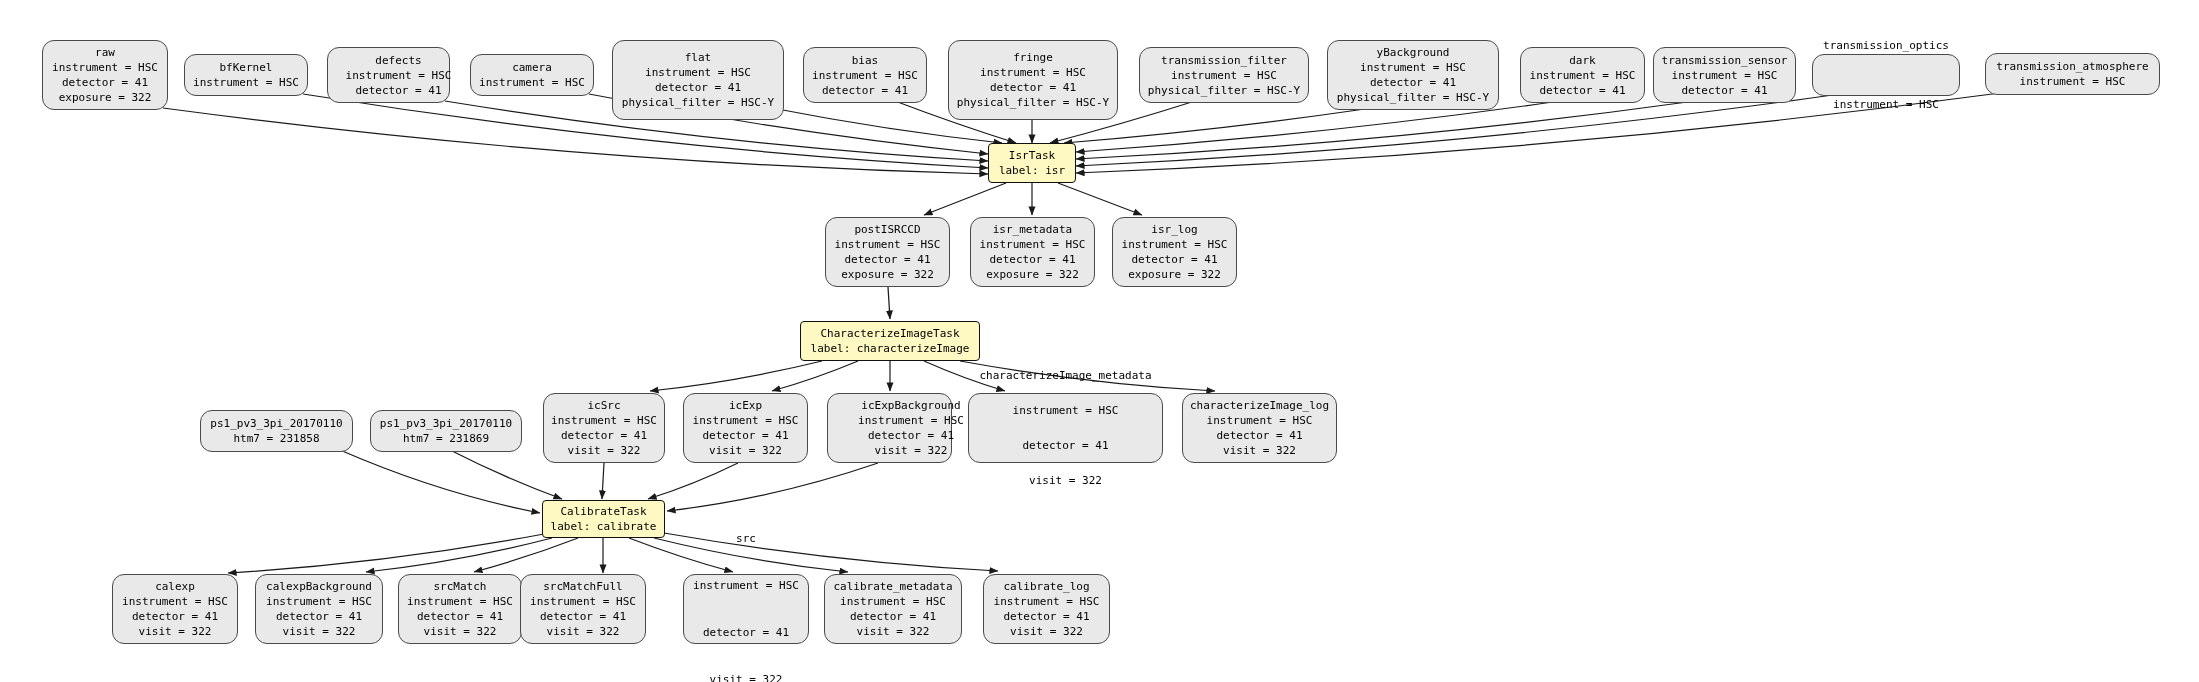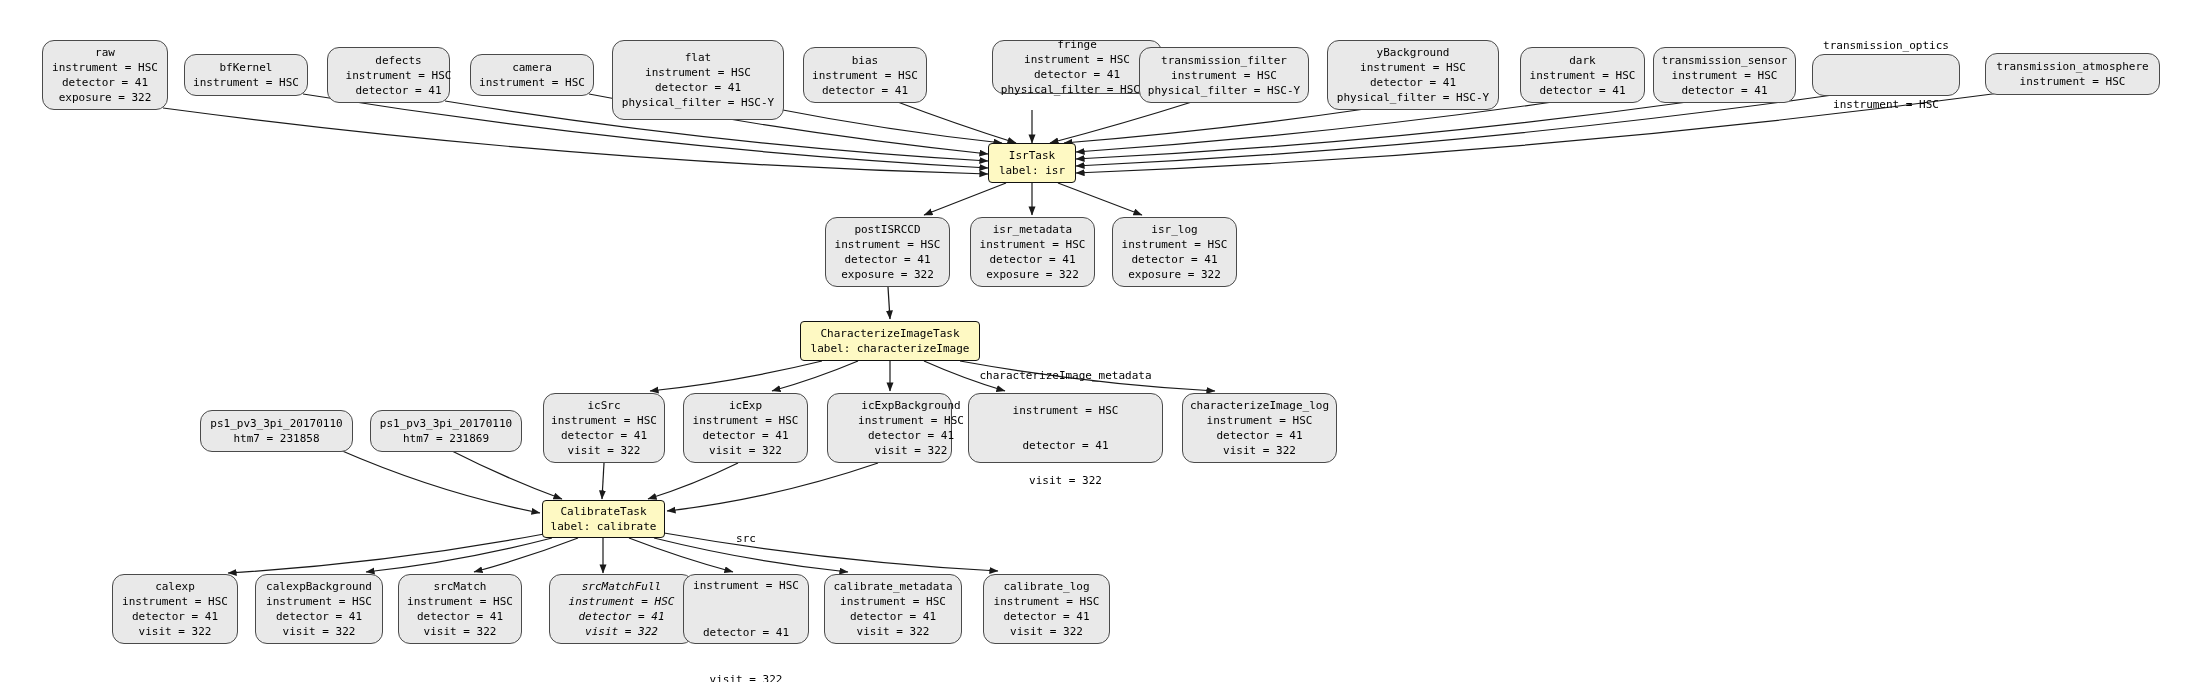--- a/index.html
+++ b/index.html
@@ -102,21 +102,21 @@
         <div>flat</div>
         <div>instrument = HSC</div>
         <div>detector = 41</div>
         <div>physical_filter = HSC-Y</div>
       </div>
       <div class="node dataset" style="left: 803px; top: 47px; width: 124px; height: 56px;">
         <div>bias</div>
         <div>instrument = HSC</div>
         <div>detector = 41</div>
       </div>
-      <div class="node dataset" style="left: 948px; top: 40px; width: 170px; height: 54px; margin-left: 44px;">
+      <div class="node dataset" style="left: 948px; top: 40px; width: 170px; height: 80px;">
         <div>fringe</div>
         <div>instrument = HSC</div>
         <div>detector = 41</div>
         <div>physical_filter = HSC-Y</div>
       </div>
       <div class="node dataset" style="left: 1139px; top: 47px; width: 170px; height: 56px;">
         <div>transmission_filter</div>
         <div>instrument = HSC</div>
         <div>physical_filter = HSC-Y</div>
       </div>
@@ -223,21 +223,21 @@
         <div>instrument = HSC</div>
         <div>detector = 41</div>
         <div>visit = 322</div>
       </div>
       <div class="node dataset" style="left: 398px; top: 574px; width: 124px; height: 70px;">
         <div>srcMatch</div>
         <div>instrument = HSC</div>
         <div>detector = 41</div>
         <div>visit = 322</div>
       </div>
-      <div class="node dataset" style="left: 549px; top: 574px; width: 145px; height: 70px; font-style: italic;">
+      <div class="node dataset" style="left: 520px; top: 574px; width: 126px; height: 70px;">
         <div>srcMatchFull</div>
         <div>instrument = HSC</div>
         <div>detector = 41</div>
         <div>visit = 322</div>
       </div>
       <div class="node dataset" style="left: 683px; top: 574px; width: 126px; height: 70px; gap: 32px;">
         <div>src</div>
         <div>instrument = HSC</div>
         <div>detector = 41</div>
         <div>visit = 322</div>

